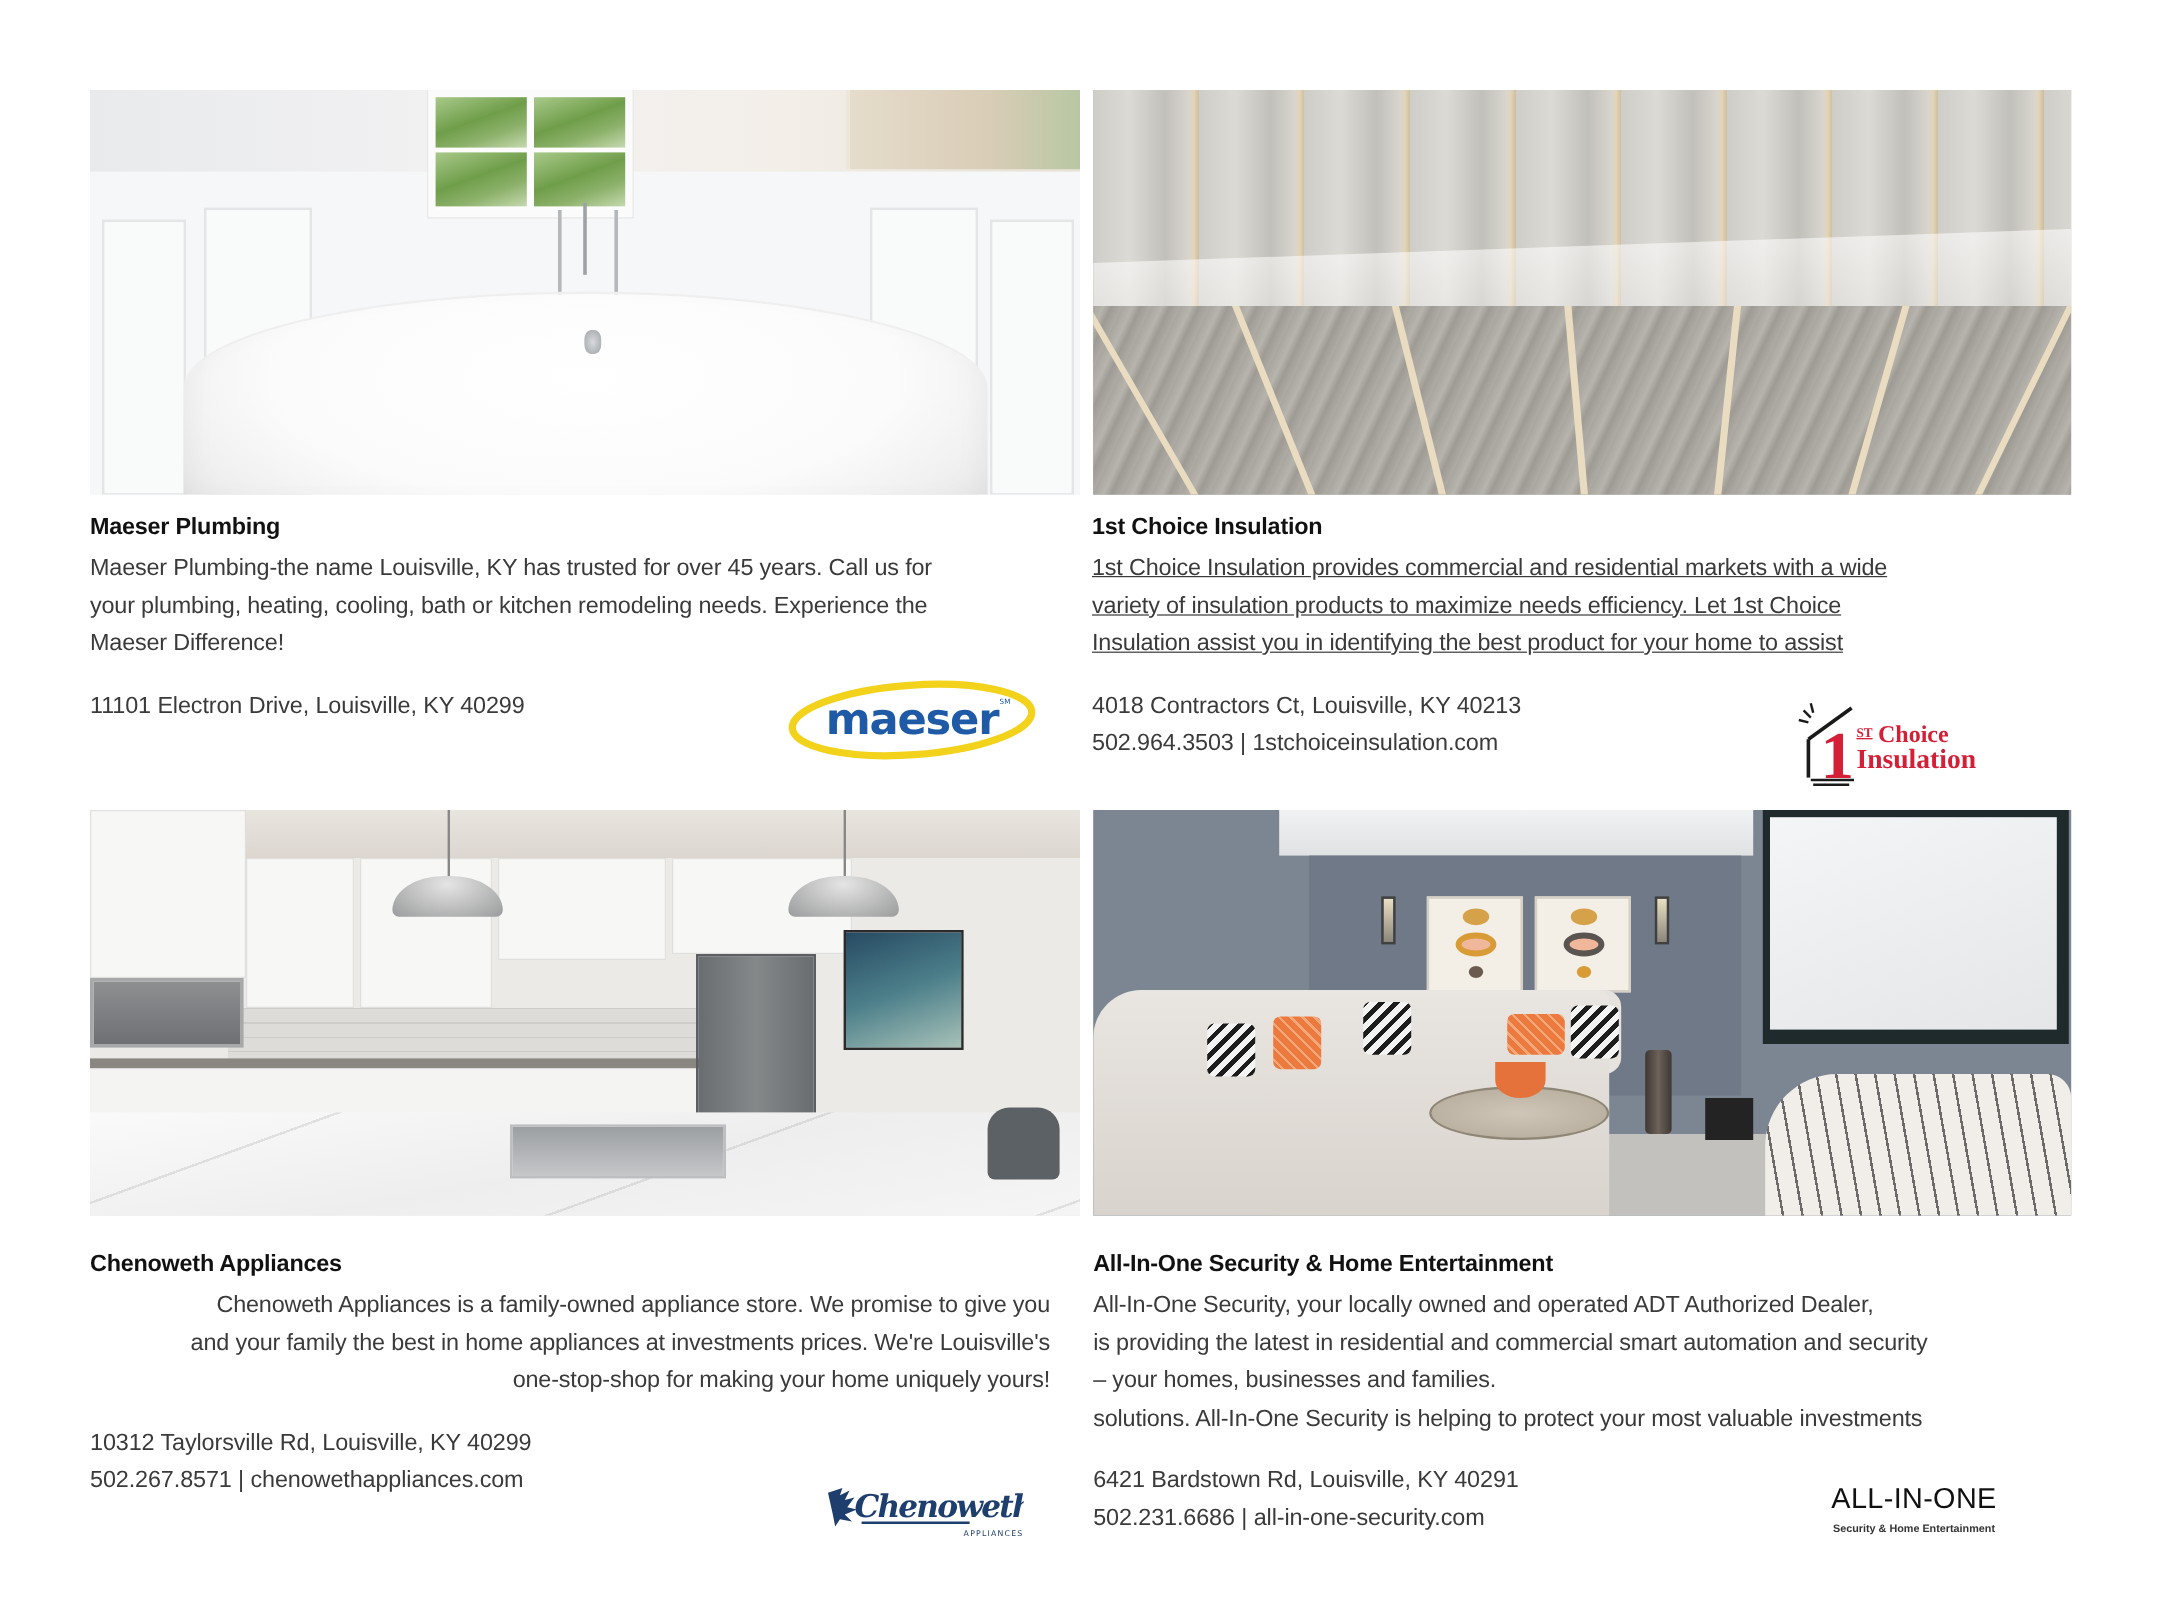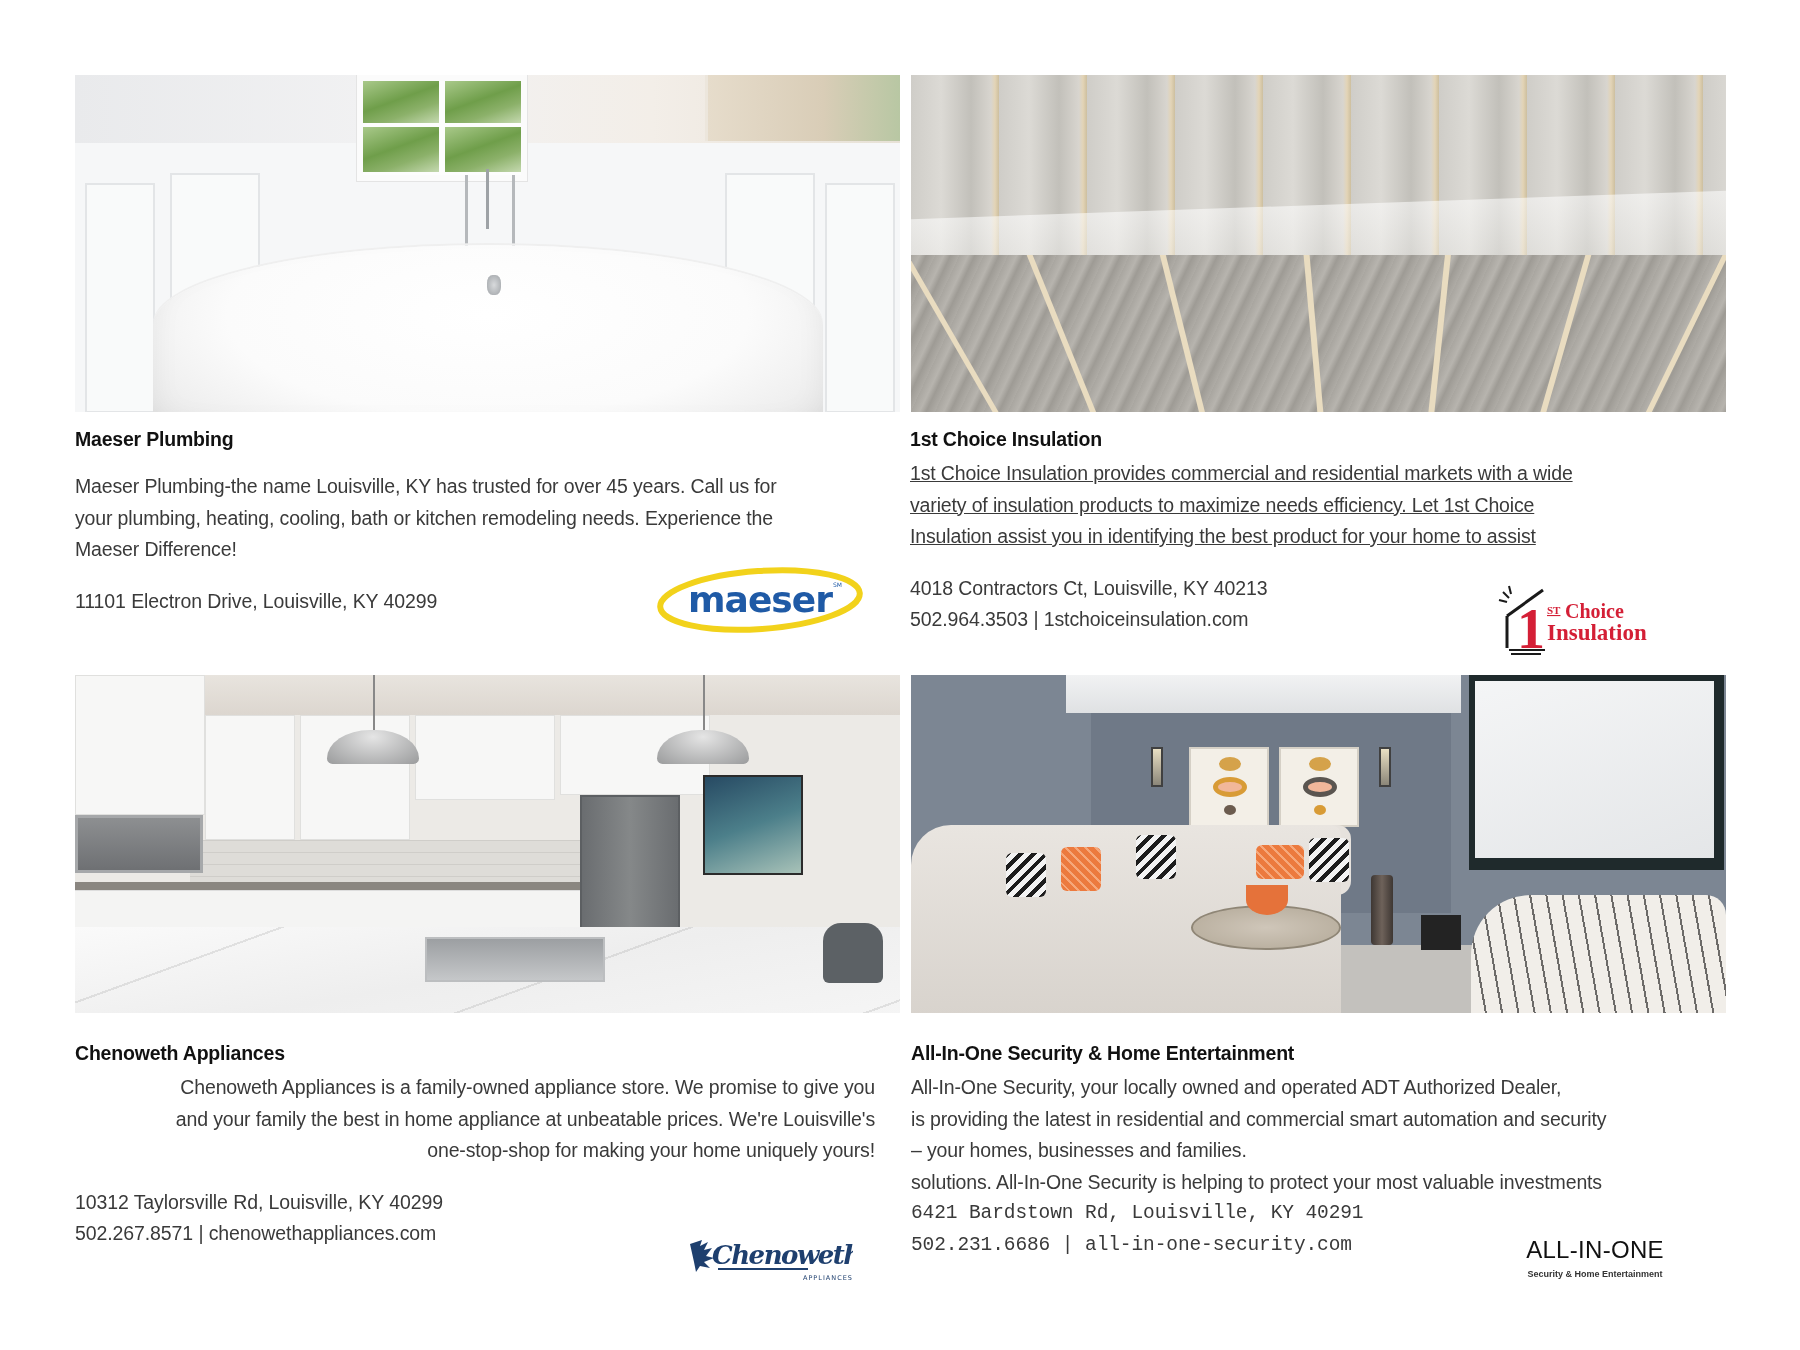--- a/index.html
+++ b/index.html
@@ -102,21 +102,21 @@
       <div class="pane" style="left:0;top:46px;width:76px;height:45px;"></div>
       <div class="pane" style="left:82px;top:46px;width:76px;height:45px;"></div>
     </div>
     <div class="faucet"></div>
     <div class="tub"></div>
     <div class="drain"></div>
   </div>
 
   <div class="text-block" style="left:75px;top:427px;width:790px;">
     <div class="title">Maeser Plumbing</div>
-    <div class="body" style="margin-top:20px;">
+    <div class="body" style="margin-top:7px;">
       <div>Maeser Plumbing-the name Louisville, KY has trusted for over 45 years. Call us for</div>
       <div>your plumbing, heating, cooling, bath or kitchen remodeling needs. Experience the</div>
       <div>Maeser Difference!</div>
     </div>
     <div class="contact" style="margin-top:20px;">
       <div>11101 Electron Drive, Louisville, KY 40299</div>
     </div>
   </div>
 
   <div class="logo logo-maeser">
@@ -199,21 +199,21 @@
     <div class="pendant" style="left:582px;"></div>
     <div class="island"></div>
     <div class="sink"></div>
     <div class="chair"></div>
   </div>
 
   <div class="text-block" style="left:75px;top:1041px;width:800px;">
     <div class="title">Chenoweth Appliances</div>
     <div class="body" style="margin-top:7px;text-align:right;">
       <div>Chenoweth Appliances is a family-owned appliance store. We promise to give you</div>
-      <div>and your family the best in home appliance at unbeatable prices. We're Louisville's</div>
+      <div>and your family the best in home appliances at investments prices. We're Louisville's</div>
       <div>one-stop-shop for making your home uniquely yours!</div>
     </div>
     <div class="contact" style="margin-top:20px;">
       <div>10312 Taylorsville Rd, Louisville, KY 40299</div>
       <div>
         <span>502.267.8571</span>
         <span>|</span>
         <a>chenowethappliances.com</a>
       </div>
     </div>
@@ -266,21 +266,21 @@
   </div>
 
   <div class="text-block" style="left:911px;top:1041px;width:800px;">
     <div class="title">All-In-One Security &amp; Home Entertainment</div>
     <div class="body" style="margin-top:7px;">
       <div>All-In-One Security, your locally owned and operated ADT Authorized Dealer,</div>
       <div>is providing the latest in residential and commercial smart automation and security</div>
       <div>– your homes, businesses and families.</div>
       <div>solutions. All-In-One Security is helping to protect your most valuable investments</div>
     </div>
-    <div class="contact" style="font-family:Liberation Mono, monospace;">
+    <div class="contact" style="margin-top:20px;">
       <div>6421 Bardstown Rd, Louisville, KY 40291</div>
       <div>
         <span>502.231.6686</span>
         <span>|</span>
         <a>all-in-one-security.com</a>
       </div>
     </div>
   </div>
 
   <div class="logo logo-allinone">

